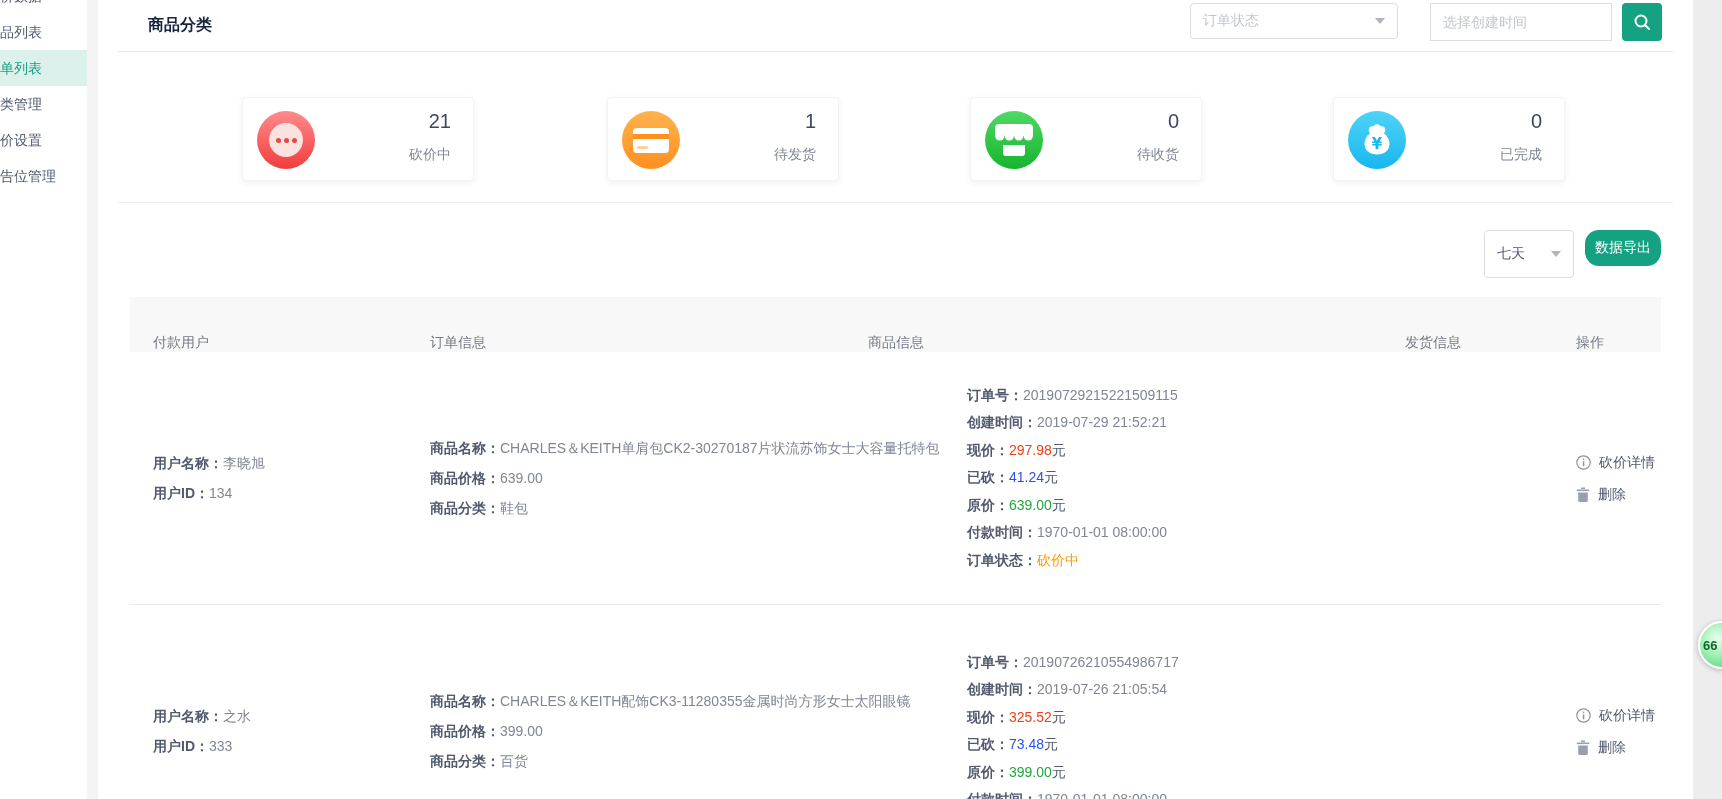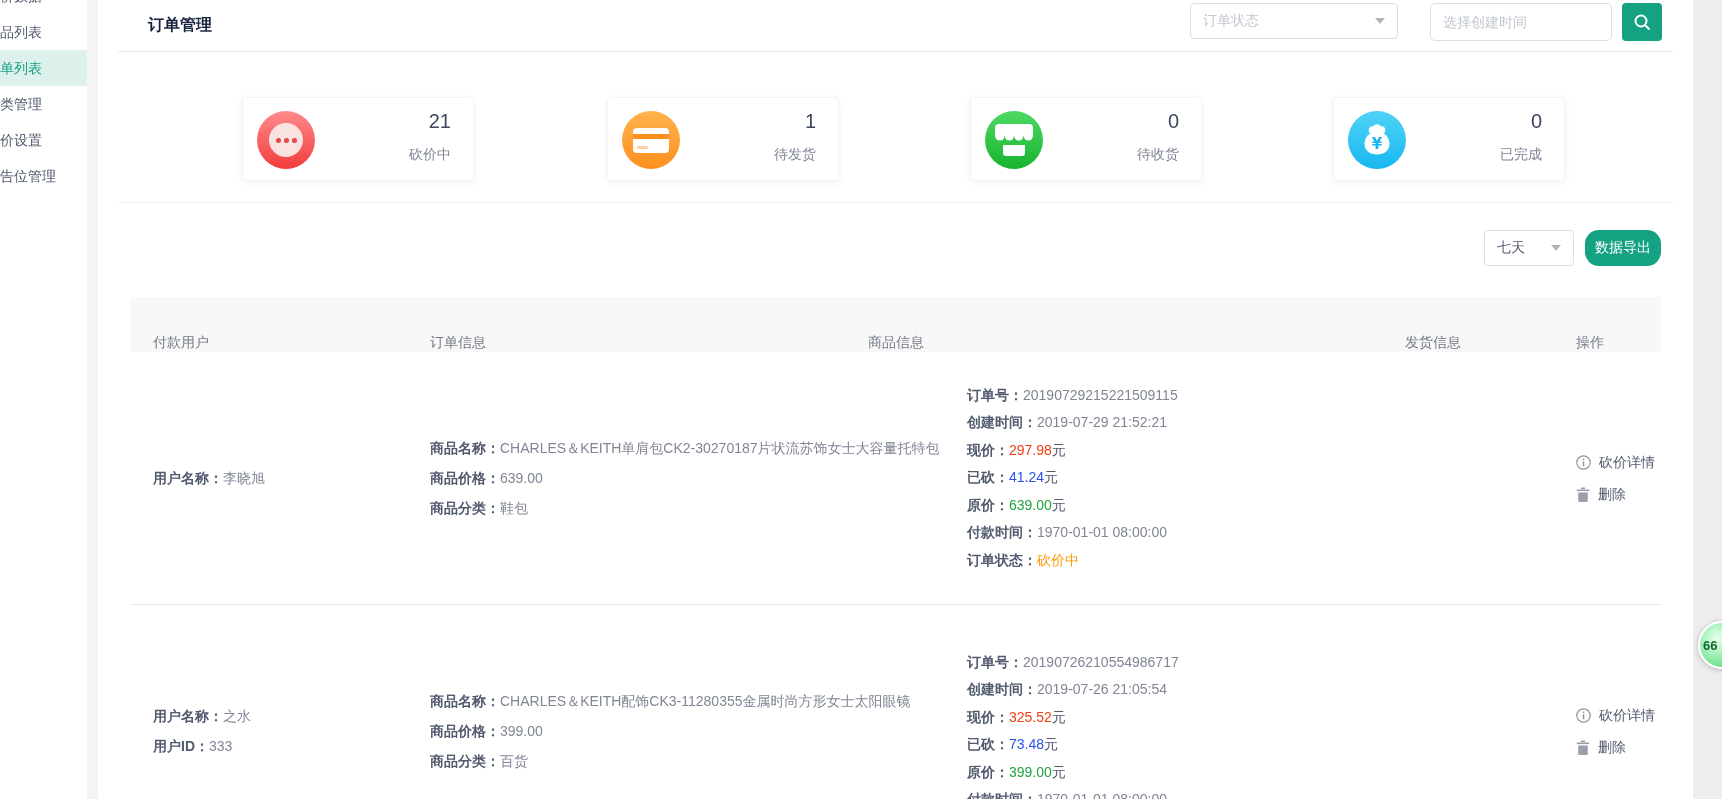--- a/index.html
+++ b/index.html
@@ -23,21 +23,21 @@
   .main{position:absolute;left:98px;top:0;width:1595px;height:799px;background:#fff;z-index:1}
 
   .topbar{position:relative;height:52px;margin:0 20px;border-bottom:1px solid #e8eaec}
   .page-title{position:absolute;left:30px;top:0;line-height:50px;font-size:16px;font-weight:bold;color:#17233d}
 
   .select{position:absolute;background:#fff;border:1px solid #dcdee2;border-radius:4px;display:flex;align-items:center;padding:0 26px 0 12px;font-size:14px;cursor:pointer}
   .placeholder{color:#c2c7cf}
   .sel-value{color:#515a6e}
   .caret{position:absolute;right:12px;top:50%;margin-top:-3px;width:0;height:0;border-left:5px solid transparent;border-right:5px solid transparent;border-top:6px solid #b0b4bd}
   .status-select{left:1072px;top:3px;width:208px;height:36px}
-  .date-input{position:absolute;left:1312px;top:3px;width:182px;height:38px;border:1px solid #dcdee2;border-radius:5px;padding:16px 12px;font-size:14px;color:#515a6e;outline:none;font-family:inherit}
+  .date-input{position:absolute;left:1312px;top:3px;width:182px;height:38px;border:1px solid #dcdee2;border-radius:0;padding:16px 12px;font-size:14px;color:#515a6e;outline:none;font-family:inherit}
   .date-input::placeholder{color:#c2c7cf}
   .search-btn{position:absolute;left:1504px;top:3px;width:40px;height:38px;background:var(--accent);border:none;border-radius:4px;display:flex;align-items:center;justify-content:center;cursor:pointer}
 
   
   .stat-card{position:absolute;top:97px;width:232px;height:84px;background:#fff;border:1px solid #f3f3f3;border-radius:4px;box-shadow:0 2px 7px rgba(0,0,0,.06)}
   .stat-icon{position:absolute;left:14px;top:13px;width:58px;height:58px;border-radius:50%;display:flex;align-items:center;justify-content:center}
   .icon-red{background:linear-gradient(180deg,#ff8b8b,var(--stat-red))}
   .icon-orange{background:linear-gradient(180deg,#ffb34d,var(--stat-orange))}
   .icon-green{background:linear-gradient(180deg,#4ed964,var(--stat-green))}
   .icon-cyan{background:linear-gradient(180deg,#4fd3f7,var(--stat-cyan))}
@@ -45,21 +45,21 @@
   .stat-label{position:absolute;right:22px;top:48px;font-size:14px;color:#808695}
   .chat-inner{width:34px;height:34px;border-radius:50%;background:#f9e2e0;display:flex;align-items:center;justify-content:center;gap:3px}
   .chat-dot{width:5px;height:5px;border-radius:50%;background:#e84545}
   .card-shape{width:36px;height:25px;background:#fff;border-radius:4px;position:relative;overflow:hidden}
   .card-stripe{position:absolute;top:6px;left:0;right:0;height:5px;background:var(--stat-orange)}
   .card-dash{position:absolute;bottom:4px;left:4px;width:11px;height:3px;background:#ffcf9e;border-radius:1.5px}
 
   .section-divider{position:absolute;left:20px;right:20px;top:202px;border-top:1px solid #efefef}
 
   
-  .range-select{left:1386px;top:230px;width:90px;height:36px}
+  .range-select{left:1386px;top:230px;width:90px;height:48px}
   .export-btn{position:absolute;left:1487px;top:230px;width:76px;height:36px;background:var(--accent);color:#fff;font-size:14px;border:none;border-radius:14px;cursor:pointer;font-family:inherit}
 
   
   .table{position:absolute;left:32px;top:297px;width:1531px}
   .thead{display:flex;height:55px;background:#f8f8f9;align-items:flex-end;font-size:14px;color:#737a86}
   .th{padding-left:23px}
   .tr{display:flex;border-bottom:1px solid #e8eaec;height:253px;background:#fff}
   .td{padding-left:23px;display:flex;flex-direction:column;justify-content:center;font-size:14px}
   .c1{width:277px}.c2{width:537px}.c3{width:438px}.c4{width:171px}.c5{width:108px}
   .td p{line-height:30px;white-space:nowrap}
@@ -92,21 +92,21 @@
       <div class="side-item"><span class="lbl">分类管理</span></div>
       <div class="side-item"><span class="lbl">砍价设置</span></div>
       <div class="side-item"><span class="lbl">广告位管理</span></div>
     </div>
   </div>
   <div class="side-gap"></div>
 
   <div class="main">
 
     <div class="topbar">
-      <div class="page-title">订单管理</div>
+      <div class="page-title">商品分类</div>
       <div class="select status-select">
         <span class="placeholder">订单状态</span>
         <i class="caret"></i>
       </div>
       <input class="date-input" placeholder="选择创建时间" style="">
       <button class="search-btn">
         <svg width="20" height="20" viewBox="0 0 20 20">
             <circle cx="9" cy="9" r="5.5" fill="none" stroke="#fff" stroke-width="2"></circle>
             <line x1="13.2" y1="13.2" x2="17" y2="17" stroke="#fff" stroke-width="2" stroke-linecap="round"></line>
           </svg>
@@ -175,20 +175,21 @@
         <div class="th c1">付款用户</div>
         <div class="th c3">订单信息</div>
         <div class="th c2">商品信息</div>
         <div class="th c4">发货信息</div>
         <div class="th c5">操作</div>
       </div>
 
       <div class="tr">
         <div class="td c1">
           <p><b>用户名称：</b><span class="val">李晓旭</span></p>
+          <p><b>用户ID：</b><span class="val">134</span></p>
         </div>
         <div class="td c2">
           <p><b>商品名称：</b><span class="val">CHARLES＆KEITH单肩包CK2-30270187片状流苏饰女士大容量托特包</span></p>
           <p><b>商品价格：</b><span class="val">639.00</span></p>
           <p><b>商品分类：</b><span class="val">鞋包</span></p>
         </div>
         <div class="td c3 order">
           <p><b>订单号：</b><span class="val">20190729215221509115</span></p>
           <p><b>创建时间：</b><span class="val">2019-07-29 21:52:21</span></p>
           <p><b>现价：</b><span class="v-red">297.98</span><span class="unit">元</span></p>

